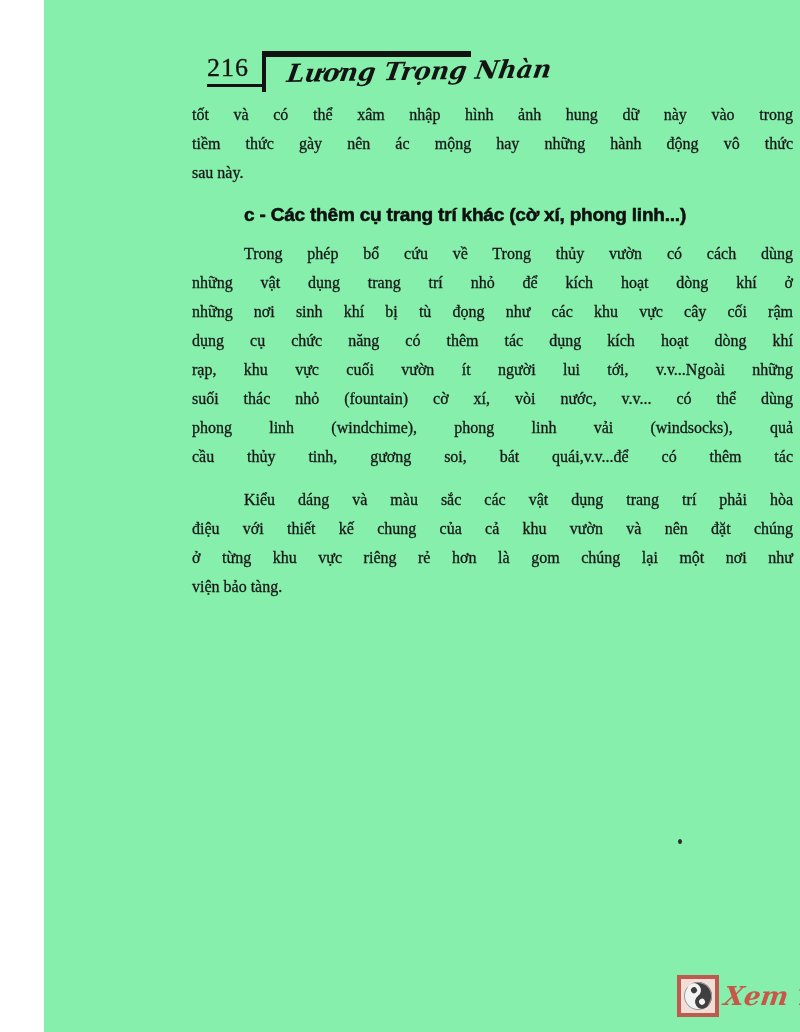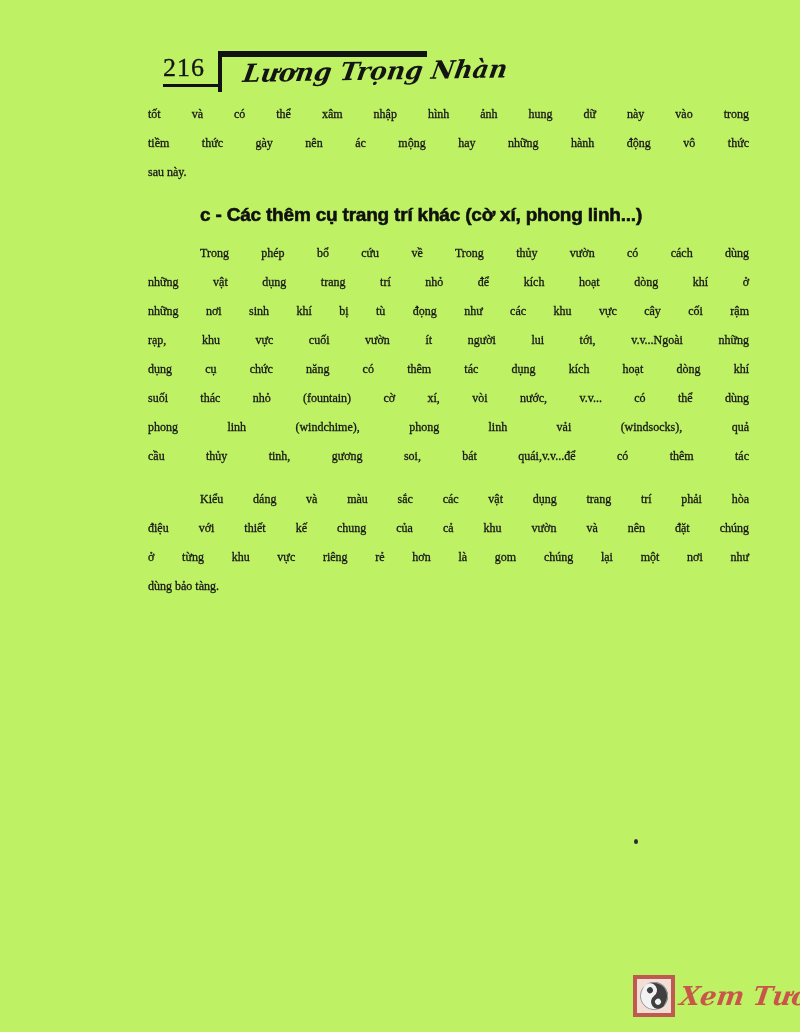--- a/index.html
+++ b/index.html
@@ -3,21 +3,21 @@
 <meta charset="utf-8">
 <style>
   html, body { margin: 0; padding: 0; }
   body {
     width: 800px; height: 1032px;
     background: #ffffff;
     font-family: "Liberation Serif", "DejaVu Serif", serif;
     position: relative;
     overflow: hidden;
   }
-  .page { position: absolute; inset: 0; background: #bef264; }
+  .page { position: absolute; inset: 0; background: #86efac; margin-left: 44px; }
 
   
   .page-number {
     position: absolute; left: 163px; top: 53px;
     font-size: 26px; color: #141414;
     letter-spacing: 1px;
     display: inline-block; width: 57px;
     border-bottom: 3px solid #111;
     padding-bottom: 1px;
     -webkit-text-stroke: 0.3px #141414;
@@ -39,21 +39,21 @@
     transform-origin: left bottom;
     white-space: nowrap;
   }
 
   
   .content {
     position: absolute; left: 148px; top: 100px; width: 601px;
     color: #171717;
   }
   .para .line {
-    font-size: 12px; line-height: 29px; height: 29px;
+    font-size: 16px; line-height: 29px; height: 29px;
     text-align: justify; text-align-last: justify;
     -webkit-text-stroke: 0.3px #171717;
     white-space: nowrap; 
   }
   .para .line { white-space: normal; }
   .para .line.last { text-align-last: left; }
   .para.indent .line.first { text-indent: 52px; }
   .para-1 { margin-bottom: 13px; }
   .section-heading {
     font-family: "Liberation Sans", "DejaVu Sans", sans-serif;
@@ -120,32 +120,32 @@
         <div class="line">tiềm thức gày nên ác mộng hay những hành động vô thức</div>
         <div class="line last">sau này.</div>
       </div>
 
     <h2 class="section-heading">c - Các thêm cụ trang trí khác (cờ xí, phong linh...)</h2>
 
     <div class="para indent para-2">
         <div class="line first">Trong phép bổ cứu về Trong thủy vườn có cách dùng</div>
         <div class="line">những vật dụng trang trí nhỏ để kích hoạt dòng khí ở</div>
         <div class="line">những nơi sinh khí bị tù đọng như các khu vực cây cối rậm</div>
+        <div class="line">dụng cụ chức năng có thêm tác dụng kích hoạt dòng khí</div>
         <div class="line">rạp, khu vực cuối vườn ít người lui tới, v.v...Ngoài những</div>
-        <div class="line">dụng cụ chức năng có thêm tác dụng kích hoạt dòng khí</div>
         <div class="line">suối thác nhỏ (fountain) cờ xí, vòi nước, v.v... có thể dùng</div>
         <div class="line">phong linh (windchime), phong linh vải (windsocks), quả</div>
         <div class="line">cầu thủy tinh, gương soi, bát quái,v.v...để có thêm tác</div>
       </div>
 
     <div class="para indent para-3">
         <div class="line first">Kiểu dáng và màu sắc các vật dụng trang trí phải hòa</div>
         <div class="line">điệu với thiết kế chung của cả khu vườn và nên đặt chúng</div>
         <div class="line">ở từng khu vực riêng rẻ hơn là gom chúng lại một nơi như</div>
-        <div class="line last">dùng bảo tàng.</div>
+        <div class="line last">viện bảo tàng.</div>
       </div>
   </div>
 
   <div class="speck"></div>
 
   <div class="watermark">
     <div class="wm-logo">
       <div class="yinyang">
         <div class="lobe-white"></div>
         <div class="lobe-dark"></div>

